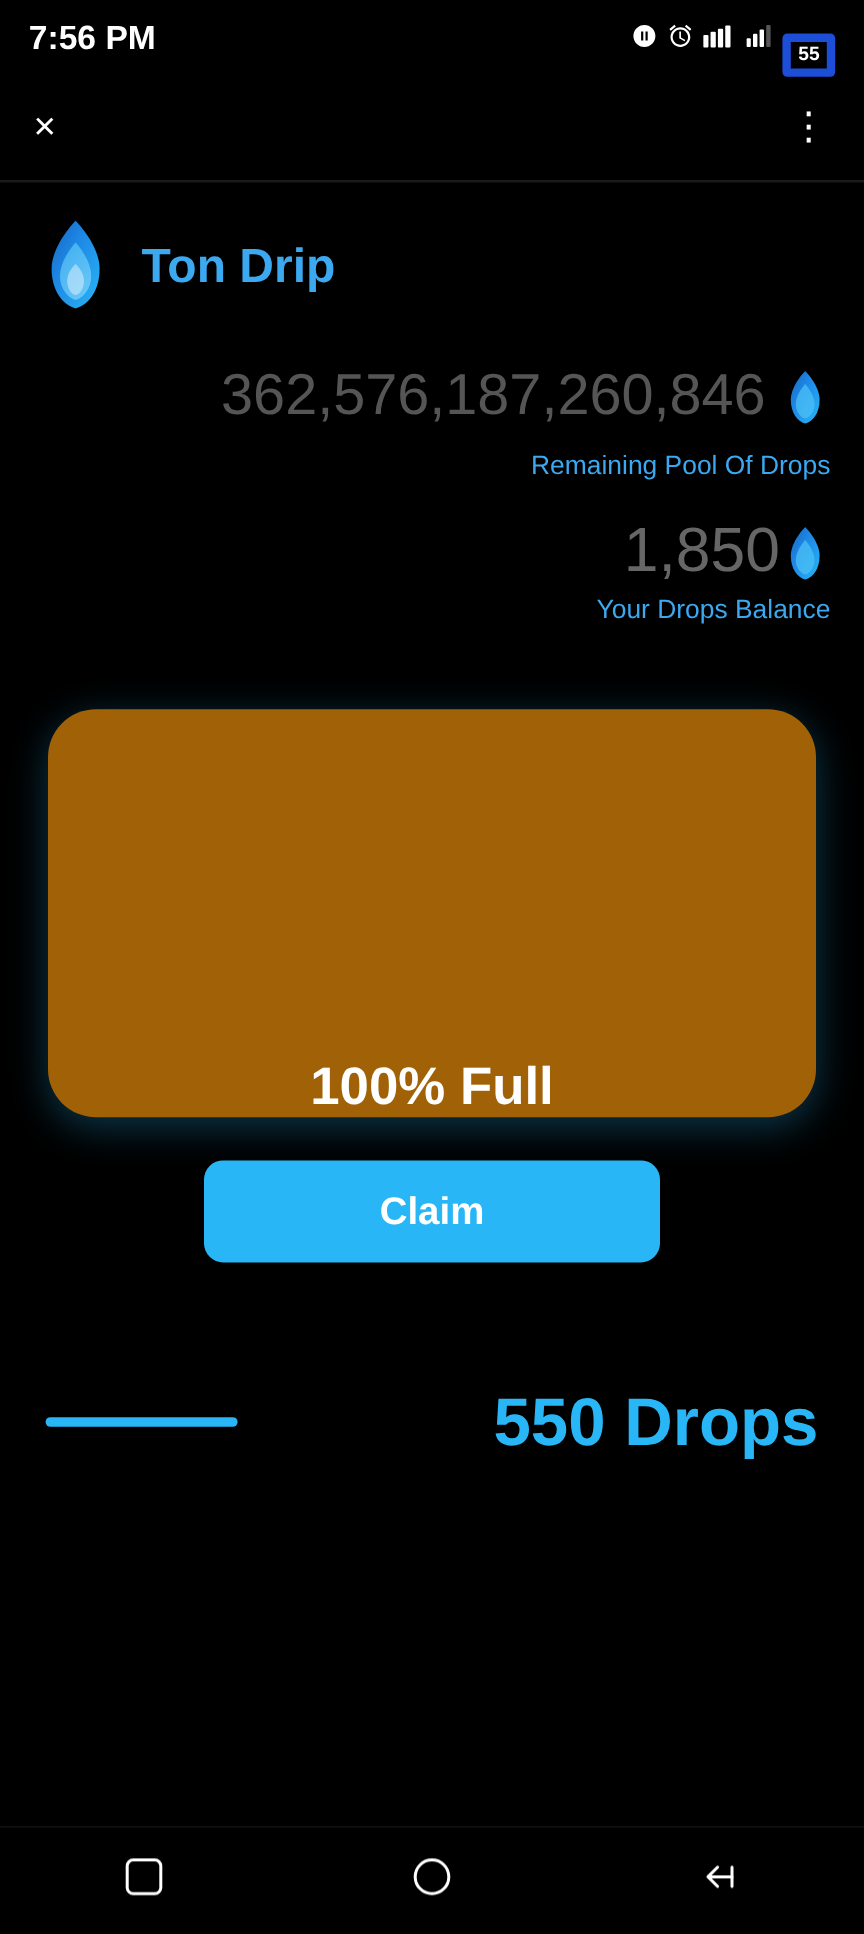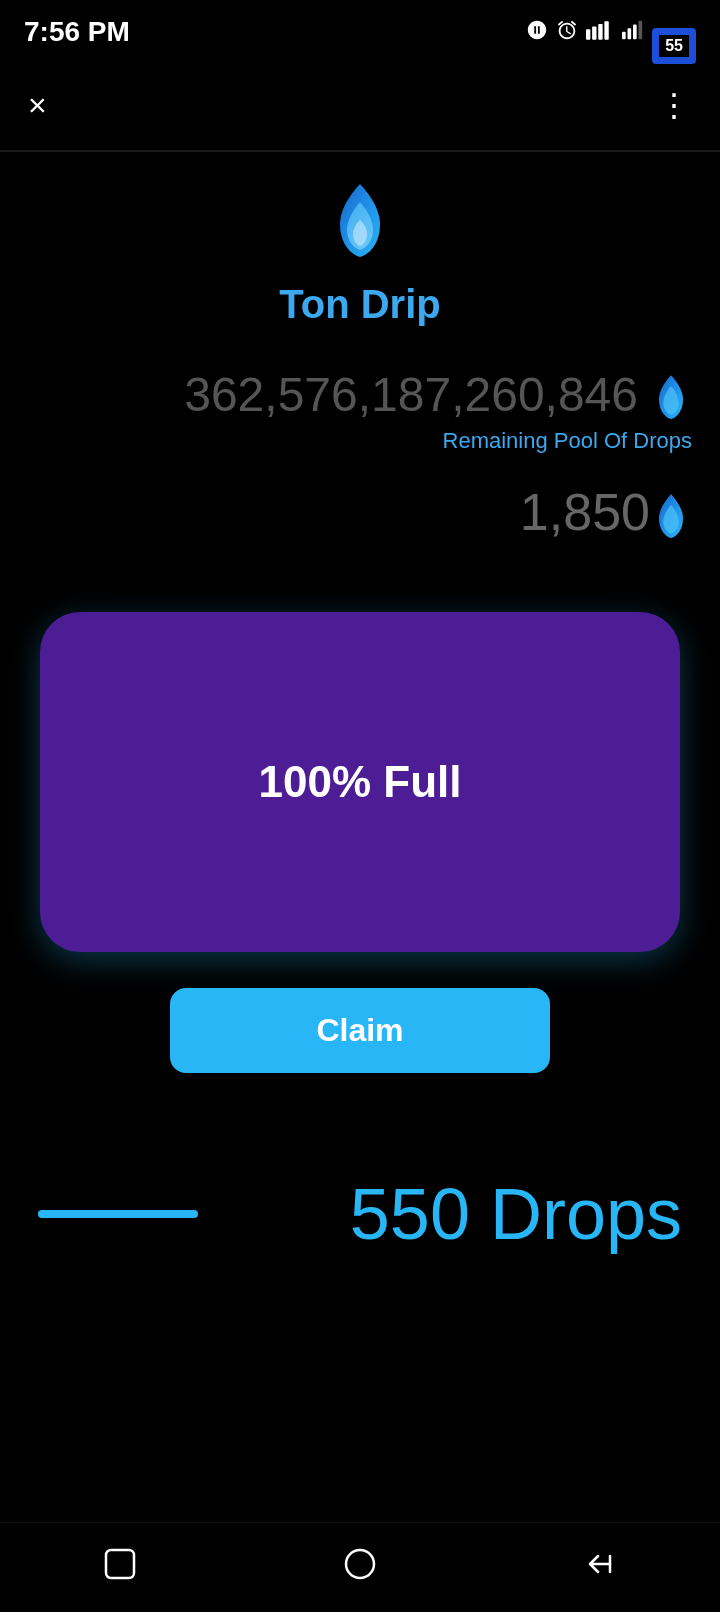--- a/index.html
+++ b/index.html
@@ -91,21 +91,20 @@
       background: #1a1a1a;
       width: 100%;
     }
 
     
     .brand-section {
       display: flex;
       align-items: center;
       padding: 30px 28px 10px;
       gap: 20px;
-      flex-direction: column;
     }
 
     .brand-icon {
       width: 70px;
       height: 80px;
     }
 
     .brand-name {
       font-size: 40px;
       font-weight: 600;
@@ -124,21 +123,21 @@
       color: #555;
       display: flex;
       align-items: center;
       justify-content: flex-end;
       gap: 12px;
     }
 
     .pool-label {
       font-size: 22px;
       color: #3ba8f0;
-      margin-top: 6px;
+      margin-top: 18px;
     }
 
     .balance-row {
       margin-top: 28px;
     }
 
     .balance-amount {
       font-size: 52px;
       font-weight: 500;
       color: #666;
@@ -161,25 +160,25 @@
     
     .tank-section {
       padding: 40px 40px 20px;
       display: flex;
       flex-direction: column;
       align-items: center;
     }
 
     .tank-card {
       width: 100%;
-      background: #4c1d95;
+      background: #a16207;
       border-radius: 40px;
       height: 340px;
       display: flex;
-      align-items: center;
+      align-items: flex-end;
       justify-content: center;
       box-shadow: 0 8px 32px rgba(41, 182, 246, 0.3);
     }
 
     .tank-percent {
       font-size: 44px;
       font-weight: 700;
       color: #fff;
     }
 
@@ -216,22 +215,22 @@
     }
 
     .tank-progress-bar {
       width: 160px;
       height: 8px;
       background: #29b6f6;
       border-radius: 4px;
     }
 
     .tank-drops-value {
-      font-size: 72px;
-      font-weight: 400;
+      font-size: 56px;
+      font-weight: 700;
       color: #29b6f6;
     }
 
     
     .nav-bar {
       position: fixed;
       bottom: 0;
       left: 0;
       width: 720px;
       height: 90px;
@@ -367,20 +366,21 @@
               <stop offset="0%" style="stop-color:#1565C0"></stop>
               <stop offset="40%" style="stop-color:#1E88E5"></stop>
               <stop offset="100%" style="stop-color:#29B6F6"></stop>
             </linearGradient>
           </defs>
           <path d="M35 2 C35 2 55 22 55 42 C55 60 46 72 35 75 C24 72 15 60 15 42 C15 22 35 2 35 2Z" fill="url(#flameGrad3)"></path>
           <path d="M35 20 C35 20 48 34 48 48 C48 58 42 66 35 68 C28 66 22 58 22 48 C22 34 35 20 35 20Z" fill="#4FC3F7" opacity="0.7"></path>
         </svg>
       </span>
     </div>
+    <div class="balance-label">Your Drops Balance</div>
   </div>
 </div>
 
 <div class="tank-section">
   <div class="tank-card">
     <span class="tank-percent">100% Full</span>
   </div>
   <button class="claim-btn">Claim</button>
 </div>
 

